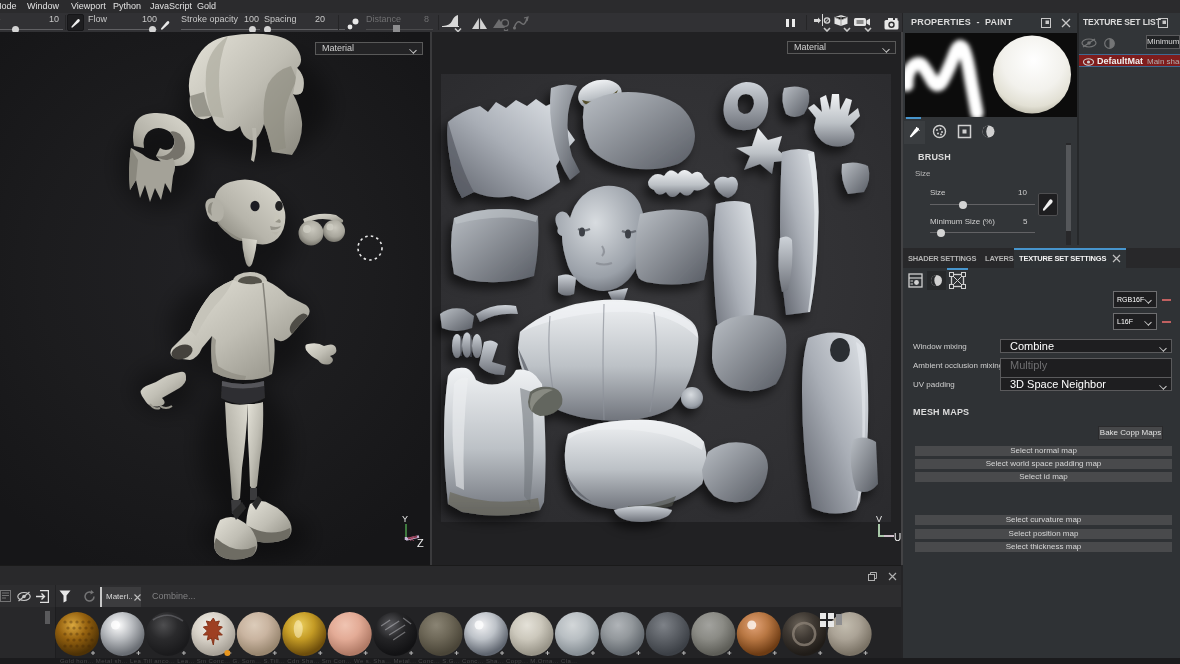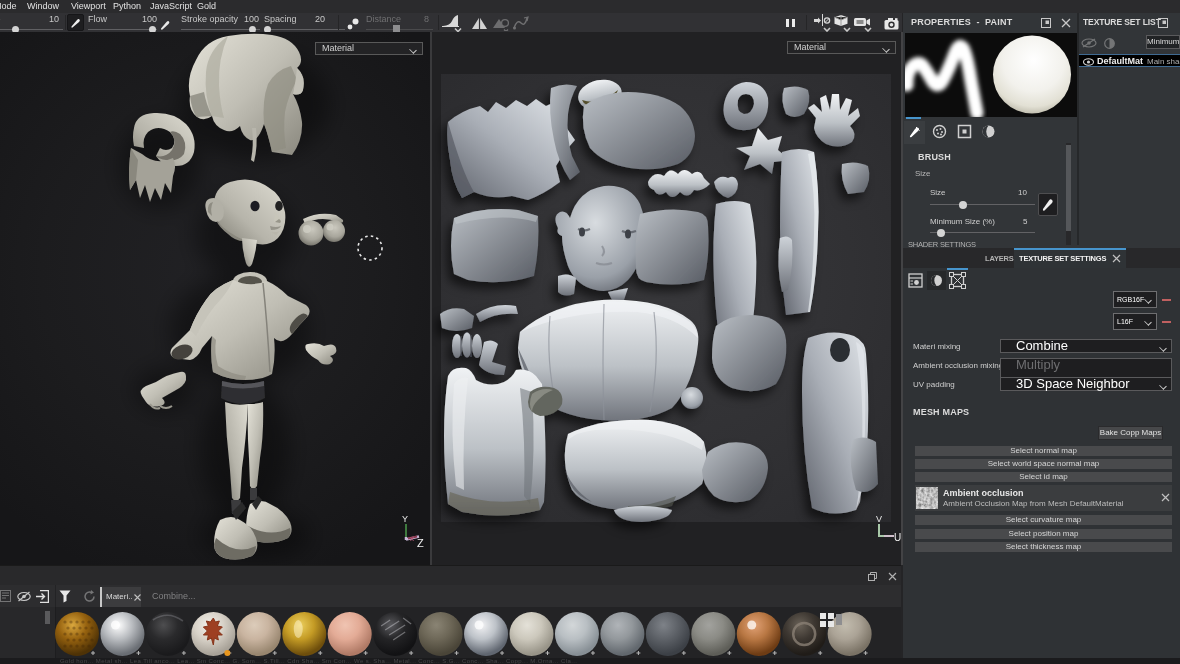--- a/index.html
+++ b/index.html
@@ -22,21 +22,21 @@
 .matdrop:after{content:"";position:absolute;right:6px;top:4px;width:5px;height:5px;border-right:1.5px solid #cfcfcf;border-bottom:1.5px solid #cfcfcf;transform:rotate(45deg) scale(1,.8);transform-origin:center}
 .rdiv{position:absolute;left:901px;top:32px;width:2px;height:533px;background:#434345}
 .panelR{position:absolute;left:903px;top:13px;width:277px;height:645px;background:#323538}
 .phead{position:absolute;font-size:9px;font-weight:bold;color:#dcdcdc;letter-spacing:.2px;white-space:nowrap}
 .shelf{position:absolute;left:0;top:565px;width:901px;height:93px}
 .shelfTitle{position:absolute;left:0;top:0;width:901px;height:20px;background:#29292b;border-top:1px solid #1a1a1a}
 .shelfBar{position:absolute;left:0;top:20px;width:901px;height:22px;background:#2d2d2f}
 .shelfBody{position:absolute;left:0;top:42px;width:901px;height:51px;background:#232325}
 .botstrip{position:absolute;left:0;top:658px;width:1180px;height:6px;background:#1b1b1d;overflow:hidden}
 .selbar{position:absolute;left:915px;width:257px;height:10px;background:#494a4c;font-size:8px;color:#d6d6d6;text-align:center;line-height:10px;overflow:hidden}
-.field{position:absolute;background:#1e1e20;border:1px solid #5a5a5c;font-size:13px;line-height:13px;padding-left:15px;color:#fff}
+.field{position:absolute;background:#1e1e20;border:1px solid #5a5a5c;font-size:11px;line-height:13px;padding-left:9px;color:#fff}
 .chev:after{content:"";position:absolute;right:5px;top:5px;width:5px;height:5px;border-right:1.5px solid #cfcfcf;border-bottom:1.5px solid #cfcfcf;transform:rotate(45deg) scale(1,.8)}
 .rlabel{position:absolute;font-size:8px;color:#cfcfcf;white-space:nowrap}
 </style>
 </head>
 <body>
 
 <div class="menubar">
   <span style="left:-6px">Mode</span>
   <span style="left:27px">Window</span>
   <span style="left:71px">Viewport</span>
@@ -476,33 +476,33 @@
   <svg width="16" height="10" style="position:absolute;left:178px;top:25px;opacity:.55">
       <ellipse cx="8" cy="5" rx="7" ry="4" fill="none" stroke="#aaa" stroke-width="1.2"></ellipse>
       <circle cx="8" cy="5" r="1.8" fill="#aaa"></circle>
       <path d="M2 9 L14 1" stroke="#aaa" stroke-width="1.2"></path>
     </svg>
   <svg width="13" height="11" style="position:absolute;left:200px;top:25px;opacity:.55">
       <circle cx="6.5" cy="5.5" r="4.8" fill="none" stroke="#aaa" stroke-width="1.2"></circle>
       <path d="M6.5 0.7 A4.8 4.8 0 0 1 6.5 10.3Z" fill="#aaa"></path>
     </svg>
   <div class="abs" style="left:243px;top:22px;width:34px;height:14px;background:#212325;border:1px solid #5a5a5c;font-size:8px;color:#d8d8d8;text-align:center;line-height:12px">Minimum</div>
-  <div class="abs" style="left:176px;top:41px;width:101px;height:13px;background:#000000;border-top:1px solid #3f6a92;border-bottom:1px solid #3f6a92">
+  <div class="abs" style="left:176px;top:41px;width:101px;height:13px;background:#7f1d1d;border-top:1px solid #3f6a92;border-bottom:1px solid #3f6a92">
     <svg width="11" height="8" style="position:absolute;left:4px;top:3px">
         <ellipse cx="5.5" cy="4" rx="5" ry="3.2" fill="none" stroke="#cfcfcf" stroke-width="1.1"></ellipse>
         <circle cx="5.5" cy="4" r="1.6" fill="#cfcfcf"></circle>
       </svg>
     <span style="position:absolute;left:18px;top:1px;font-size:9px;font-weight:bold;color:#f0f0f0">DefaultMat</span>
     <span style="position:absolute;left:68px;top:2px;font-size:8px;color:#b0b0b0;white-space:nowrap">Main shad</span>
   </div>
 
   <div class="abs" style="left:0;top:235px;width:277px;height:20px;background:#28282a"></div>
   <div class="abs" style="left:111px;top:235px;width:112px;height:20px;background:#2f3336"></div>
   <div class="abs" style="left:111px;top:235px;width:112px;height:2px;background:#4795cd"></div>
-  <span style="position:absolute;left:5px;top:227px;font-size:7.5px;font-weight:normal;color:#b2b2b2;letter-spacing:-.2px">SHADER SETTINGS</span>
+  <span style="position:absolute;left:5px;top:241px;font-size:7.5px;font-weight:bold;color:#b2b2b2;letter-spacing:-.2px">SHADER SETTINGS</span>
   <span style="position:absolute;left:82px;top:241px;font-size:7.5px;font-weight:bold;color:#b2b2b2;letter-spacing:-.2px">LAYERS</span>
   <span style="position:absolute;left:116px;top:241px;font-size:7.5px;font-weight:bold;color:#f2f2f2;letter-spacing:-.2px">TEXTURE SET SETTINGS</span>
   <svg width="9" height="9" style="position:absolute;left:209px;top:241px">
       <path d="M1 1 L8 8 M8 1 L1 8" stroke="#c0c0c0" stroke-width="1.2"></path>
     </svg>
 
   <div class="abs" style="left:0;top:255px;width:277px;height:390px;background:#2f3235"></div>
   <div class="abs" style="left:44px;top:255px;width:21px;height:2px;background:#4795cd"></div>
 
   <svg width="15" height="15" style="position:absolute;left:5px;top:260px">
@@ -523,48 +523,32 @@
       <rect x="12.5" y="0.5" width="4" height="4" fill="#2f3235" stroke="#d0d0d0"></rect>
       <rect x="0.5" y="12.5" width="4" height="4" fill="#2f3235" stroke="#d0d0d0"></rect>
       <rect x="12.5" y="12.5" width="4" height="4" fill="#2f3235" stroke="#d0d0d0"></rect>
     </svg>
 
   <div class="field chev" style="left:210px;top:278px;width:44px;height:17px;border-color:#6e6e70;font-size:7px;line-height:16px;padding-left:3px">RGB16F</div>
   <div class="abs" style="left:259px;top:285.5px;width:9px;height:2.5px;background:#c06060"></div>
   <div class="field chev" style="left:210px;top:300px;width:44px;height:17px;border-color:#6e6e70;font-size:7px;line-height:16px;padding-left:3px">L16F</div>
   <div class="abs" style="left:259px;top:307.5px;width:9px;height:2.5px;background:#c06060"></div>
 
-  <span class="rlabel" style="left:10px;top:329px">Materi mixing</span>
+  <span class="rlabel" style="left:10px;top:329px">Window mixing</span>
   <div class="field chev" style="left:97px;top:325.5px;width:172px;height:14px;line-height:12px">Combine</div>
   <span class="rlabel" style="left:10px;top:348px">Ambient occlusion mixing</span>
   <div class="field" style="left:97px;top:344.5px;width:172px;height:24px;line-height:12px;color:#6e6e70">Multiply</div>
   <span class="rlabel" style="left:10px;top:367px">UV padding</span>
   <div class="field chev" style="left:97px;top:363.5px;width:172px;height:14px;line-height:12px">3D Space Neighbor</div>
 
   <span class="phead" style="left:10px;top:394px">MESH MAPS</span>
   <div class="abs" style="left:195px;top:413px;width:65px;height:14px;background:#47484a;border:1px solid #2a2a2c;font-size:8px;color:#e2e2e2;text-align:center;line-height:12px">Bake Copp Maps</div>
   <div class="selbar" style="left:12px;top:433px">Select normal map</div>
-  <div class="selbar" style="left:12px;top:446px">Select world space normal map</div>
+  <div class="selbar" style="left:12px;top:446px">Select world space padding map</div>
   <div class="selbar" style="left:12px;top:459px">Select id map</div>
-  <div class="abs" style="left:12px;top:472px;width:257px;height:26px;background:#3b3d3f">
-    <svg width="22" height="22" style="position:absolute;left:1px;top:2px">
-        <defs>
-          <filter id="ao">
-            <feTurbulence type="fractalNoise" baseFrequency="0.35" numOctaves="3"></feTurbulence>
-            <feColorMatrix type="matrix" values="0 0 0 0.9 0.05 0 0 0 0.9 0.05 0 0 0 0.9 0.05 0 0 0 0 1"></feColorMatrix>
-          </filter>
-        </defs>
-        <rect width="22" height="22" fill="#888" filter="url(#ao)"></rect>
-      </svg>
-    <span style="position:absolute;left:28px;top:3px;font-size:9px;font-weight:bold;color:#e8e8e8">Ambient occlusion</span>
-    <span style="position:absolute;left:28px;top:14px;font-size:8px;color:#bdbdbd">Ambient Occlusion Map from Mesh DefaultMaterial</span>
-    <svg width="9" height="9" style="position:absolute;left:246px;top:8px">
-        <path d="M1 1 L8 8 M8 1 L1 8" stroke="#c0c0c0" stroke-width="1.2"></path>
-      </svg>
-  </div>
   <div class="selbar" style="left:12px;top:502px">Select curvature map</div>
   <div class="selbar" style="left:12px;top:515.5px">Select position map</div>
   <div class="selbar" style="left:12px;top:529px">Select thickness map</div>
 </div>
 
 <div class="shelf" id="shelf">
   <div class="shelfTitle">
     <svg width="9" height="9" style="position:absolute;left:868px;top:6px">
         <rect x="0.5" y="2.5" width="6" height="6" fill="none" stroke="#b0b0b0"></rect>
         <path d="M2.5 2.5 L2.5 0.5 L8.5 0.5 L8.5 6.5 L6.5 6.5" fill="none" stroke="#b0b0b0"></path>

